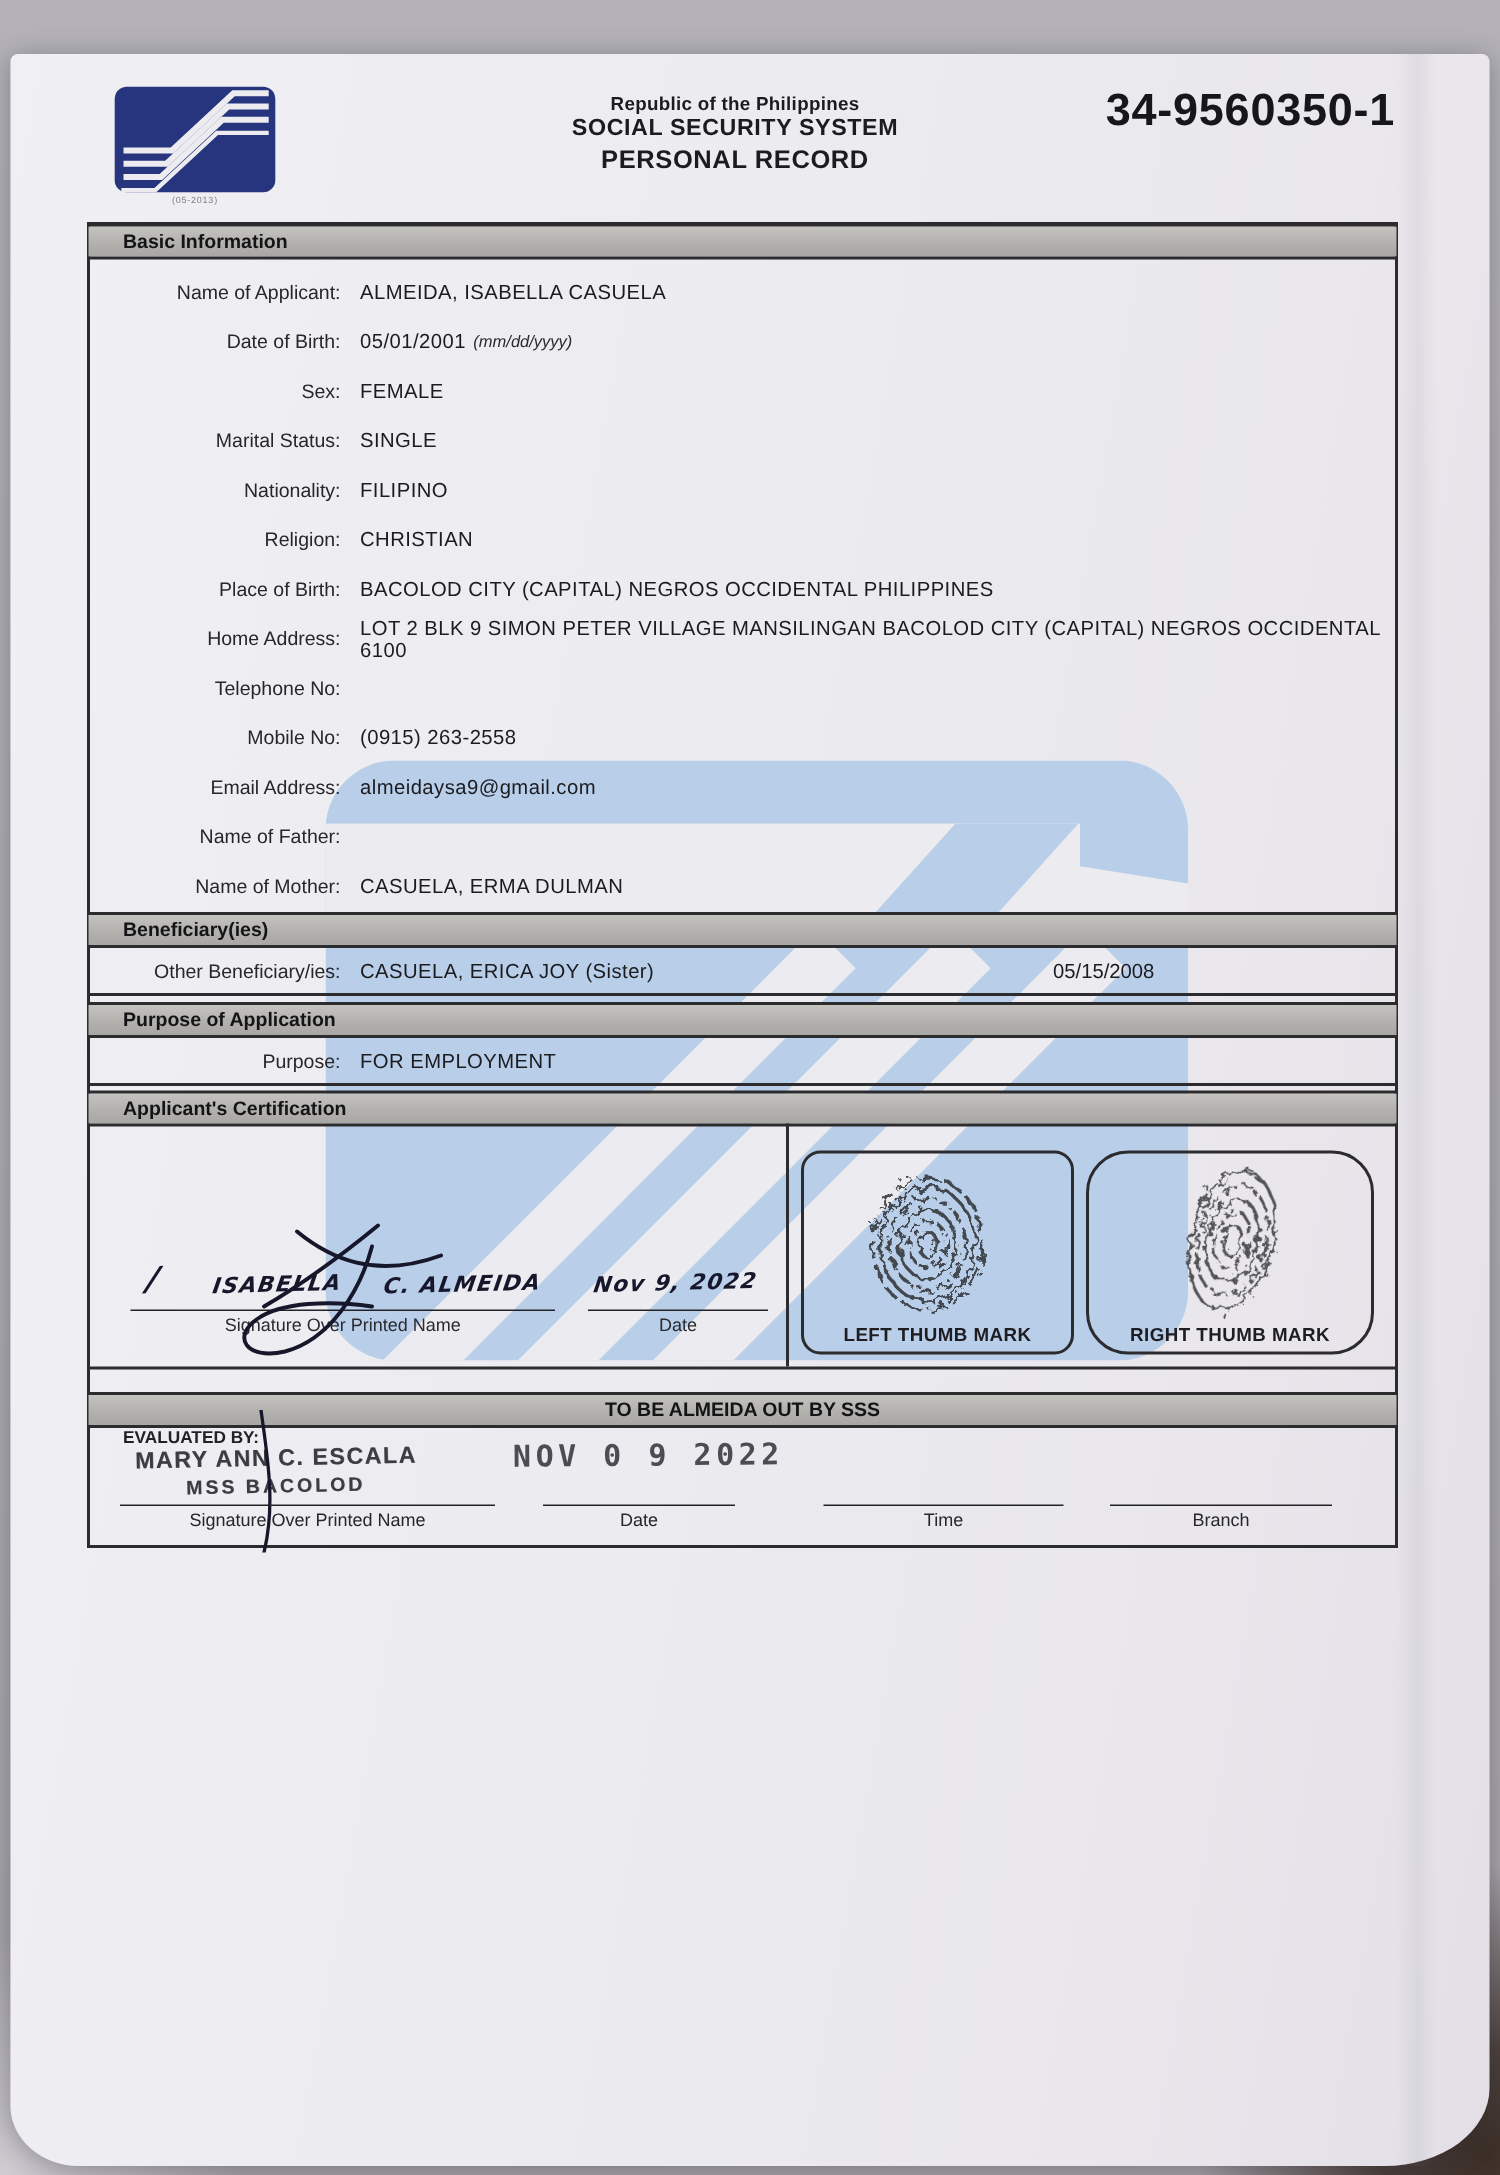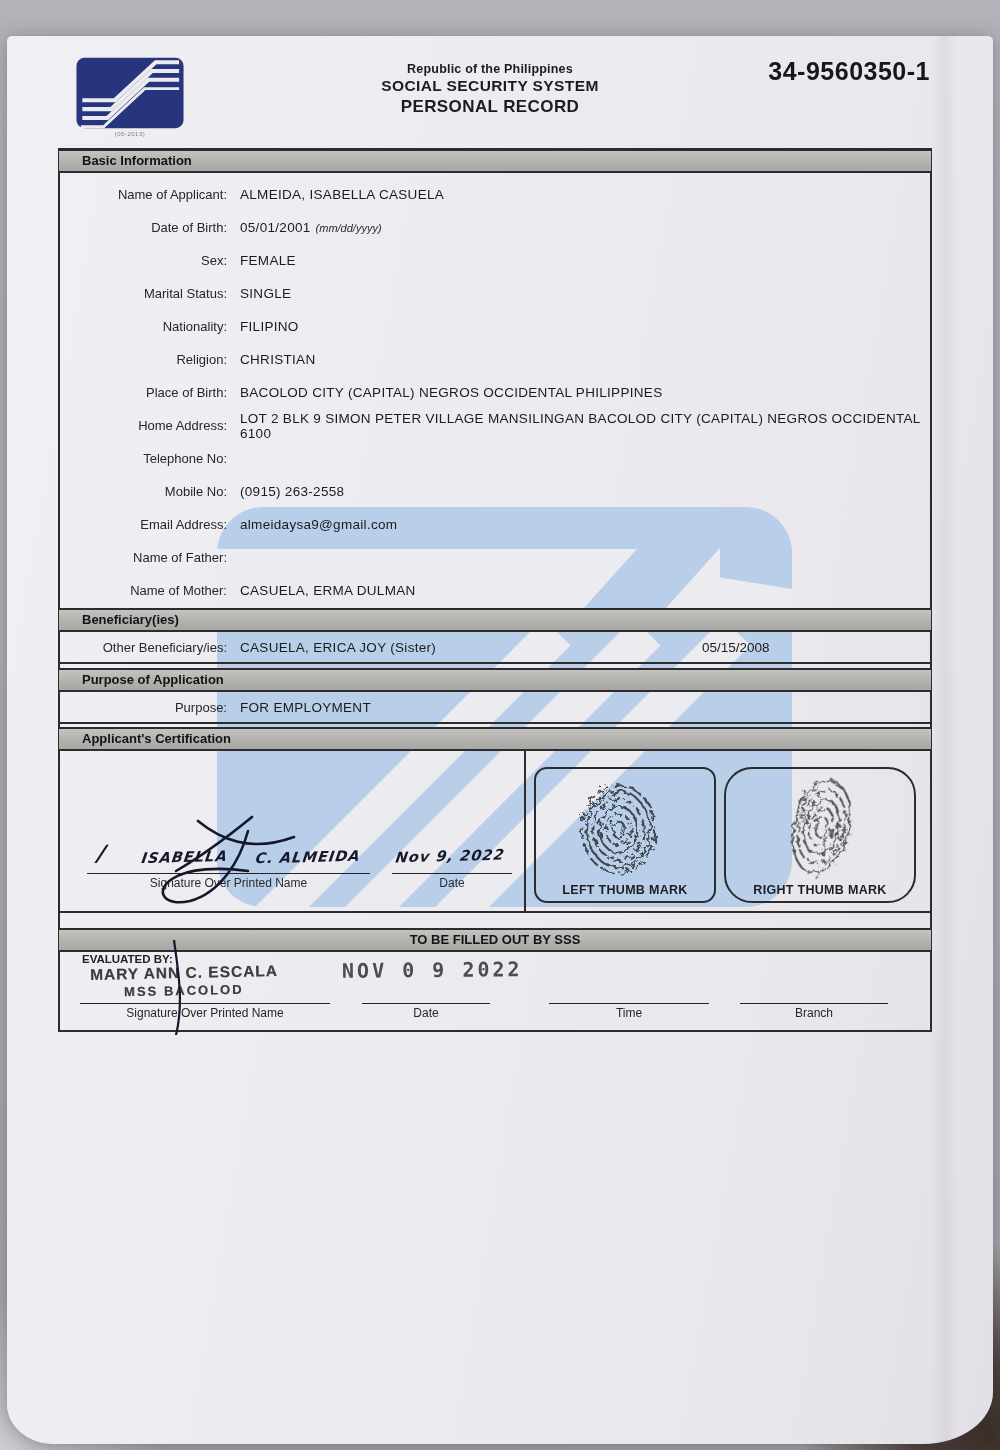--- a/index.html
+++ b/index.html
@@ -23,21 +23,21 @@
 
   
   .logo{position:absolute;left:75px;top:56px;width:110px;height:74px;}
   .logo-caption{position:absolute;left:75px;top:131px;width:110px;text-align:center;
     font-size:6px;color:#7d7d85;letter-spacing:.5px;}
   .titleblock{position:absolute;left:290px;top:62px;width:400px;text-align:center;color:#1c1c20;}
   .t-country{font-size:12.5px;font-weight:600;letter-spacing:.2px;}
   .t-org{font-size:15.5px;font-weight:700;letter-spacing:.4px;margin-top:1px;}
   .t-doc{font-size:17px;font-weight:700;letter-spacing:.4px;margin-top:2px;}
   .ssnum{position:absolute;left:690px;top:57px;width:240px;text-align:right;
-    font-size:25px;font-weight:700;color:#17171b;letter-spacing:.5px;}
+    font-size:30px;font-weight:700;color:#17171b;letter-spacing:.5px;}
 
   
   .form{position:absolute;left:58px;top:148px;width:870px;height:880px;
     border:2px solid #2c2b2e;}
   .wm{position:absolute;left:157px;top:357px;width:575px;height:400px;z-index:0;pointer-events:none;}
   .layer{position:absolute;inset:0;z-index:1;}
 
   .bar{position:absolute;left:-1px;right:-1px;height:20px;
     background:linear-gradient(180deg,#c4c3c0 0%,#b2b1ad 55%,#a8a7a3 100%);
     border-top:2px solid #2c2b2e;border-bottom:2px solid #2c2b2e;
@@ -264,21 +264,21 @@
               <ellipse cx="50" cy="60" rx="12" ry="20" stroke-dasharray="8 3"></ellipse>
               <ellipse cx="50" cy="60" rx="18" ry="30"></ellipse>
               <ellipse cx="50" cy="60" rx="24" ry="40" stroke-dasharray="11 4"></ellipse>
               <ellipse cx="50" cy="60" rx="29" ry="50"></ellipse>
             </g>
           </svg>
           <div class="thumblabel">RIGHT THUMB MARK</div>
         </div>
       </div>
 
-      <div class="bar center" style="top:778px;">TO BE FILLED OUT BY SSS</div>
+      <div class="bar center" style="top:778px;">TO BE ALMEIDA OUT BY SSS</div>
 
       <div class="evalbox">
         <div class="eval-label">EVALUATED BY:</div>
         <div class="stamp stamp-name">MARY ANN C. ESCALA</div>
         <div class="stamp stamp-office">MSS BACOLOD</div>
         <div class="stamp-date">NOV 0 9 2022</div>
 
         <svg class="penstroke" viewBox="0 0 60 95">
           <path d="M 24,0 C 28,30 34,62 26,95" fill="none" stroke="#17172c" stroke-width="2.2" stroke-linecap="round"></path>
         </svg>

